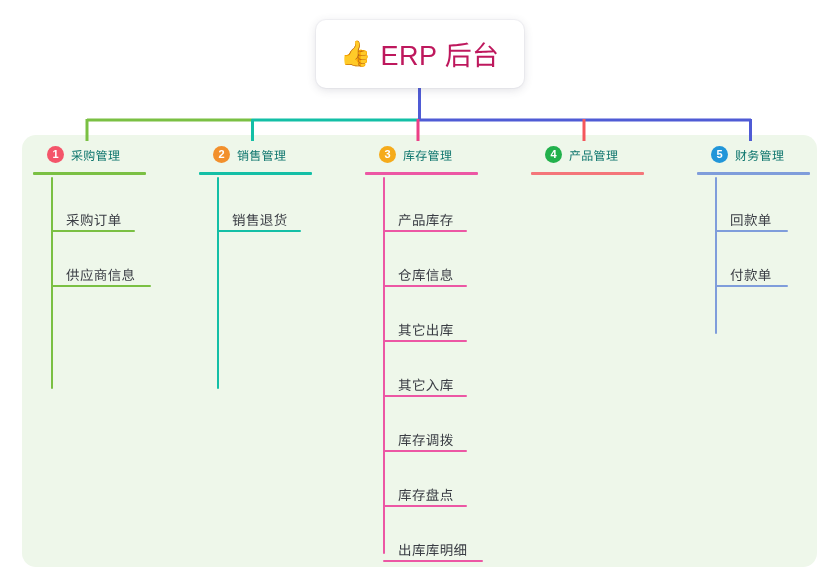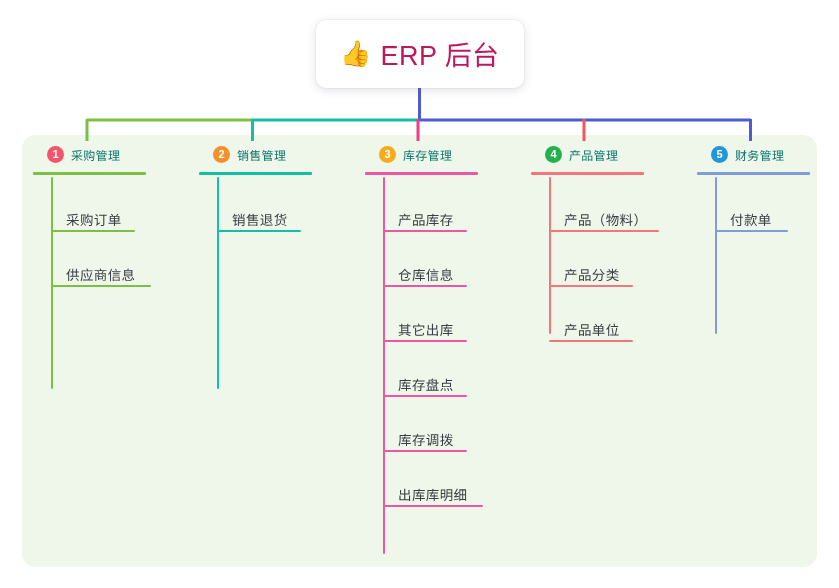--- a/index.html
+++ b/index.html
@@ -222,64 +222,57 @@
           </div>
           <div class="item">
             <span class="item-label">仓库信息</span>
             <div class="item-rule" style="width: 84px; background: rgb(236, 87, 164);"></div>
           </div>
           <div class="item">
             <span class="item-label">其它出库</span>
             <div class="item-rule" style="width: 84px; background: rgb(236, 87, 164);"></div>
           </div>
           <div class="item">
+            <span class="item-label">其它入库</span>
+            <div class="item-rule" style="width: 84px; background: rgb(236, 87, 164);"></div>
+          </div>
+          <div class="item">
+            <span class="item-label">库存调拨</span>
+            <div class="item-rule" style="width: 84px; background: rgb(236, 87, 164);"></div>
+          </div>
+          <div class="item">
             <span class="item-label">库存盘点</span>
-            <div class="item-rule" style="width: 84px; background: rgb(236, 87, 164);"></div>
-          </div>
-          <div class="item">
-            <span class="item-label">库存调拨</span>
             <div class="item-rule" style="width: 84px; background: rgb(236, 87, 164);"></div>
           </div>
           <div class="item">
             <span class="item-label">出库库明细</span>
             <div class="item-rule" style="width: 100px; background: rgb(236, 87, 164);"></div>
           </div>
         </div>
       </div>
       <div class="col" style="left: 531px; width: 155px;">
         <div class="col-head">
           <span class="badge" style="background: rgb(34, 177, 76);">4</span>
           <span class="col-name">产品管理</span>
         </div>
         <div class="col-rule" style="width: 113px; background: rgb(244, 118, 122);"></div>
-        <div class="items">
-          <div class="stem" style="height: 157px; background: rgb(244, 118, 122);"></div>
-          <div class="item">
-            <span class="item-label">产品（物料）</span>
-            <div class="item-rule" style="width: 110px; background: rgb(244, 118, 122);"></div>
-          </div>
-          <div class="item">
-            <span class="item-label">产品分类</span>
-            <div class="item-rule" style="width: 84px; background: rgb(244, 118, 122);"></div>
-          </div>
-          <div class="item">
-            <span class="item-label">产品单位</span>
-            <div class="item-rule" style="width: 84px; background: rgb(244, 118, 122);"></div>
-          </div>
-        </div>
       </div>
       <div class="col" style="left: 697px; width: 130px;">
         <div class="col-head">
           <span class="badge" style="background: rgb(33, 150, 217);">5</span>
           <span class="col-name">财务管理</span>
         </div>
         <div class="col-rule" style="width: 113px; background: rgb(127, 157, 219);"></div>
         <div class="items">
           <div class="stem" style="height: 157px; background: rgb(127, 157, 219);"></div>
           <div class="item">
+            <span class="item-label">回款单</span>
+            <div class="item-rule" style="width: 73px; background: rgb(127, 157, 219);"></div>
+          </div>
+          <div class="item">
             <span class="item-label">付款单</span>
             <div class="item-rule" style="width: 73px; background: rgb(127, 157, 219);"></div>
           </div>
         </div>
       </div>
     </div>
 
 </div>
 
 </body></html>

